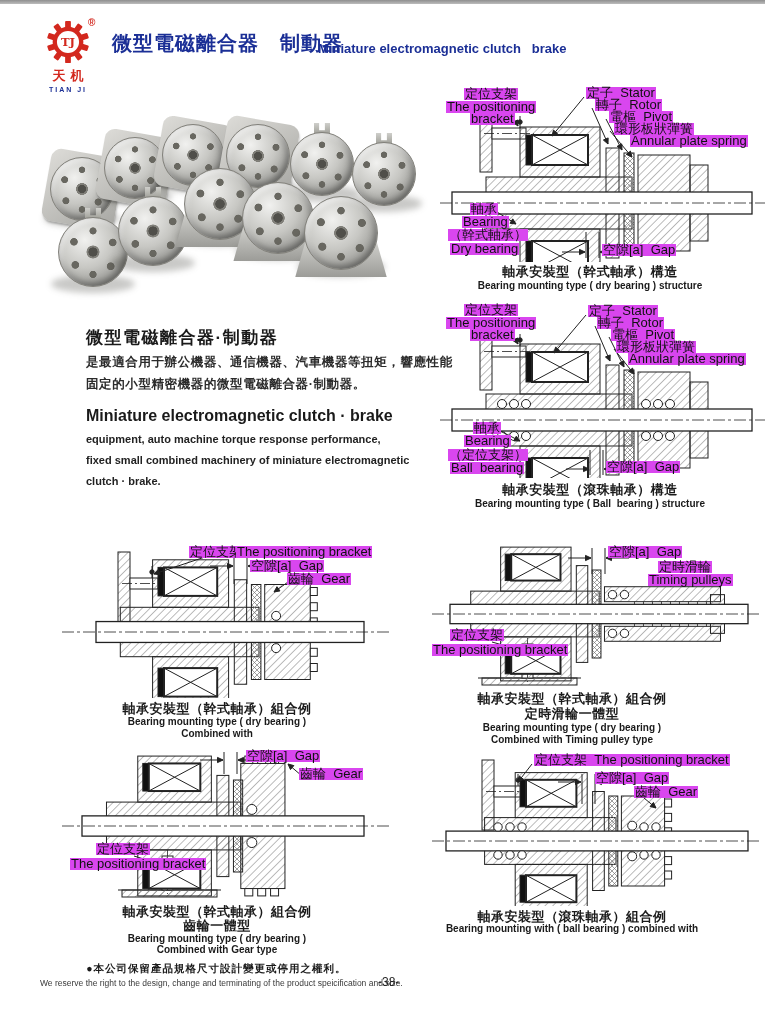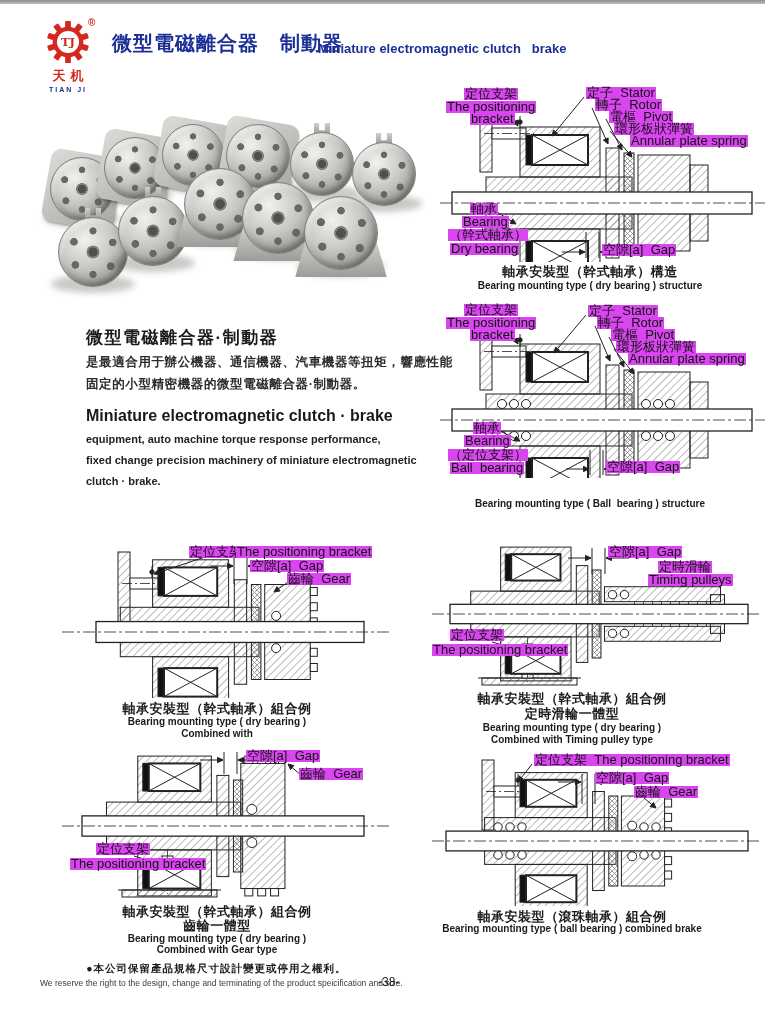--- a/index.html
+++ b/index.html
@@ -144,21 +144,21 @@
         <div class="face"></div>
       </div>
   </div>
 
   <div class="intro">
     <div class="zt">微型電磁離合器·制動器</div>
     <div class="zl">是最適合用于辦公機器、通信機器、汽車機器等扭矩，響應性能</div>
     <div class="zl">固定的小型精密機器的微型電磁離合器·制動器。</div>
     <div class="et">Miniature electromagnetic clutch · brake</div>
     <div class="el">equipment, auto machine torque response performance,</div>
-    <div class="el">fixed change precision machinery of miniature electromagnetic</div>
+    <div class="el">fixed small combined machinery of miniature electromagnetic</div>
     <div class="el">clutch · brake.</div>
   </div>
 
   <div class="diag d1">
     <svg id="s1" class="dsvg" width="325" height="176">
         <defs>
           <pattern id="hs1" width="5.5" height="5.5" patternUnits="userSpaceOnUse" patternTransform="rotate(45)">
             <line x1="0" y1="0" x2="0" y2="5.5" stroke="#777" stroke-width="1"></line>
           </pattern>
           <pattern id="xs1" width="5" height="5" patternUnits="userSpaceOnUse">
@@ -296,20 +296,21 @@
     <span class="lb" style="left:148px;top:5px">定子  Stator</span>
     <span class="lb" style="left:157px;top:17px">轉子  Rotor</span>
     <span class="lb" style="left:171px;top:29px">電樞  Pivot</span>
     <span class="lb" style="left:176px;top:41px">環形板狀彈簧</span>
     <span class="lb" style="left:188px;top:53px">Annular plate spring</span>
     <span class="lb" style="left:33px;top:122px">軸承</span>
     <span class="lb" style="left:24px;top:135px">Bearing</span>
     <span class="lb" style="left:8px;top:149px">（定位支架）</span>
     <span class="lb" style="left:10px;top:162px">Ball  bearing</span>
     <span class="lb" style="left:166px;top:161px">空隙[a]  Gap</span>
+    <div class="cz" style="left:0;top:181px;width:300px">軸承安裝型（滾珠軸承）構造</div>
     <div class="ce" style="left:0;top:198px;width:300px">Bearing mounting type ( Ball  bearing ) structure</div>
   </div>
 
   <div class="diag d3">
     <svg id="s3" class="dsvg" width="330" height="158">
         <defs>
           <pattern id="hs3" width="5.5" height="5.5" patternUnits="userSpaceOnUse" patternTransform="rotate(45)">
             <line x1="0" y1="0" x2="0" y2="5.5" stroke="#777" stroke-width="1"></line>
           </pattern>
           <pattern id="xs3" width="5" height="5" patternUnits="userSpaceOnUse">
@@ -565,21 +566,21 @@
           <line x1="100" y1="18" x2="86" y2="36" stroke="#222" stroke-width="1"></line>
           <polygon points="86,36 91.4289891395105,33.254808399569 87.32435760915361,30.06231720929141" fill="#222"></polygon>
           <line x1="212" y1="52" x2="224" y2="62" stroke="#222" stroke-width="1"></line>
           <polygon points="224,62 221.4392624013421,56.481610474892186 218.11030352308677,60.47636112879854" fill="#222"></polygon>
         </g>
       </svg>
     <span class="lb" style="left:102px;top:8px">定位支架  The positioning bracket</span>
     <span class="lb" style="left:163px;top:26px">空隙[a]  Gap</span>
     <span class="lb" style="left:202px;top:40px">齒輪  Gear</span>
     <div class="cz" style="left:0;top:162px;width:280px">軸承安裝型（滾珠軸承）組合例</div>
-    <div class="ce" style="left:0;top:177px;width:280px">Bearing mounting type ( ball bearing ) combined brake</div>
+    <div class="ce" style="left:0;top:177px;width:280px">Bearing mounting with ( ball bearing ) combined with</div>
   </div>
 
   <div class="foot">
     <div class="fn-zh">●本公司保留產品規格尺寸設計變更或停用之權利。</div>
     <div class="fn-en">We reserve the right to the design, change and terminating of the product speicification and size.</div>
   </div>
   <div class="pageno">-38-</div>
 </div>
 
 </body></html>

